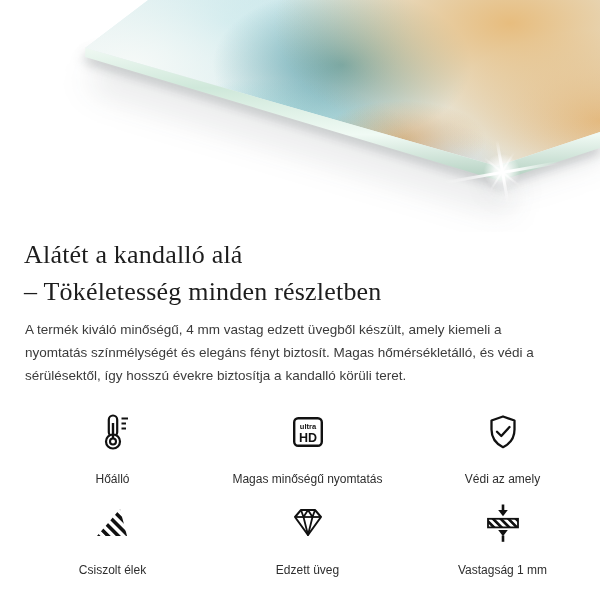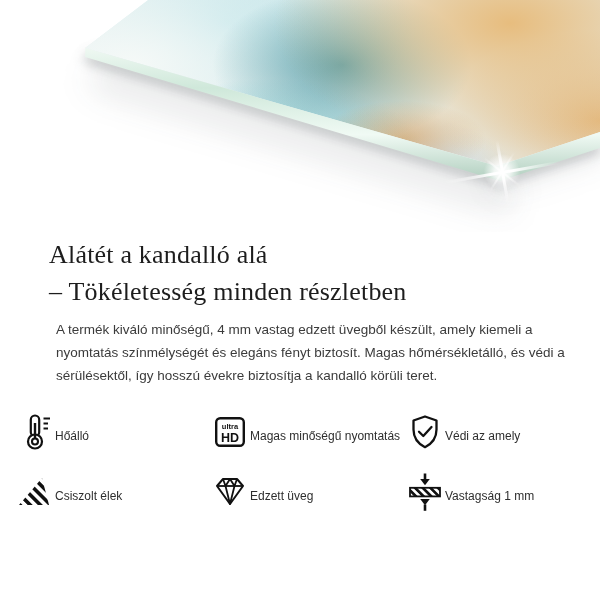--- a/index.html
+++ b/index.html
@@ -49,35 +49,35 @@
   .sp-h{width:116px;height:3px;left:-58px;top:-1.5px;transform:rotate(-10deg);
     background:linear-gradient(90deg,transparent,#fff 42%,#fff 58%,transparent);}
   .sp-v{width:3px;height:64px;left:-1.5px;top:-32px;transform:rotate(-10deg);
     background:linear-gradient(180deg,transparent,#fff 42%,#fff 58%,transparent);}
   .sp-d1{width:46px;height:2px;left:-23px;top:-1px;transform:rotate(38deg);
     background:linear-gradient(90deg,transparent,rgba(255,255,255,.9) 50%,transparent);}
   .sp-d2{width:46px;height:2px;left:-23px;top:-1px;transform:rotate(-58deg);
     background:linear-gradient(90deg,transparent,rgba(255,255,255,.9) 50%,transparent);}
 
   
-  .content{padding:0 49px;}
+  .content{padding:0 24px;}
   .heading{
     font-family:"Liberation Serif",serif;font-weight:400;
     font-size:26px;line-height:37px;color:#1d1d1d;margin:4px 0 0;letter-spacing:.2px;
   }
   .heading span{display:block;}
-  .desc{margin:8px 7px 0;width:535px;font-size:13.5px;line-height:23px;color:#3b3b3b;}
+  .desc{margin:8px 1px 0;width:535px;font-size:13.5px;line-height:23px;color:#3b3b3b;}
 
   
   .features{margin:22px 0 0 15px;width:585px;display:grid;
     grid-template-columns:repeat(3,1fr);row-gap:14px;}
-  .feature{display:flex;align-items:center;text-align:center;}
+  .feature{display:flex;flex-direction:column;align-items:center;text-align:center;}
   .f-icon{height:46px;display:flex;align-items:center;justify-content:center;}
   .f-icon svg{display:block;}
-  .f-label{margin-top:8px;font-size:12px;line-height:14px;color:#2e2e2e;}
+  .f-label{margin-top:17px;font-size:12px;line-height:14px;color:#2e2e2e;}
   .defs-holder{position:absolute;width:0;height:0;overflow:hidden;}
 </style>
 </head>
 <body>
 
 <svg class="defs-holder" aria-hidden="true">
   <defs>
     <pattern id="hatch" width="7.2" height="7.2" patternUnits="userSpaceOnUse" patternTransform="rotate(-45)">
       <rect width="3.6" height="7.2" fill="#111"></rect>
     </pattern>

